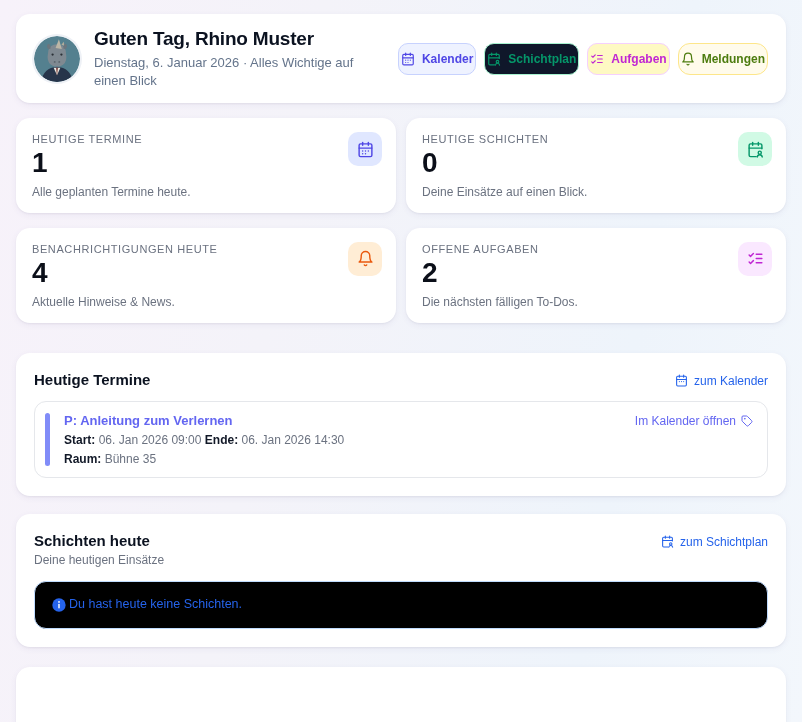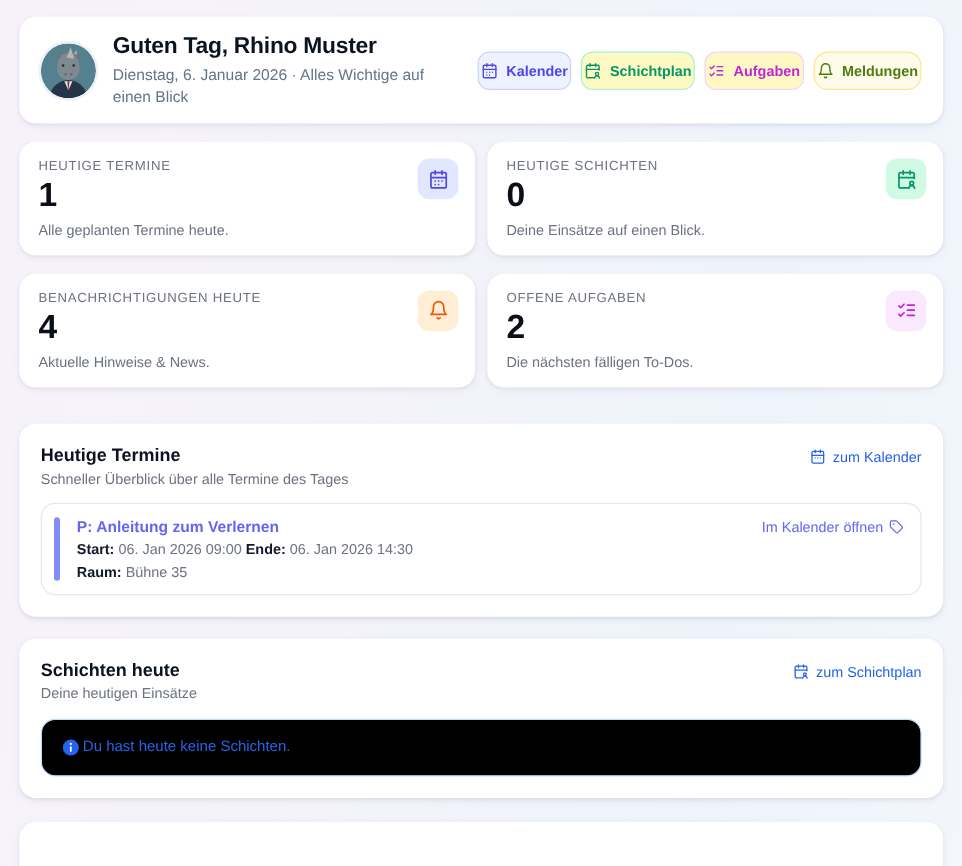--- a/index.html
+++ b/index.html
@@ -33,21 +33,21 @@
 
   .header-actions { display: flex; align-items: center; gap: 8px; }
   .pill-btn {
     display: inline-flex; align-items: center; gap: 7px;
     font-family: inherit; font-size: 12px; font-weight: 600;
     padding: 8px 2px; border-radius: 10px; cursor: pointer; white-space: nowrap;
     border: 1px solid transparent; background: #fff;
   }
   .pill-btn svg { width: 14px; height: 14px; }
   .btn-indigo  { background: #eef2ff; border-color: #c7d2fe; color: #4f46e5; }
-  .btn-green   { background: #fef9c3; border-color: #a7f3d0; color: #059669; }
+  .btn-green   { background: #0f172a; border-color: #a7f3d0; color: #059669; }
   .btn-pink    { background: #fef9c3; border-color: #f5d0fe; color: #c026d3; }
   .btn-amber   { background: #fffbeb; border-color: #fde68a; color: #4d7c0f; border-radius: 12px; }
 
   
   .stats-grid {
     margin-top: 15px;
     display: grid; grid-template-columns: 1fr 1fr; column-gap: 10px; row-gap: 15px;
   }
   .stat-card { position: relative; padding: 15px 16px 14px 16px; min-height: 93px; }
   .stat-label {
@@ -267,21 +267,20 @@
             <path d="M13 18h8"></path>
           </svg>
       </div>
     </div>
   </div>
 
   <div class="card section-card">
     <div class="section-header">
       <div>
         <h2 class="section-title">Heutige Termine</h2>
-        <p class="section-subtitle">Schneller Überblick über alle Termine des Tages</p>
       </div>
       <a href="#" class="section-link">
         <span style="display:inline-flex">
           <svg viewBox="0 0 24 24" fill="none" stroke="currentColor" stroke-width="2" stroke-linecap="round" stroke-linejoin="round">
               <path d="M8 2v4"></path>
               <path d="M16 2v4"></path>
               <rect x="3" y="4" width="18" height="18" rx="2"></rect>
               <path d="M3 10h18"></path>
               <path d="M8 14h.01"></path>
               <path d="M12 14h.01"></path>

